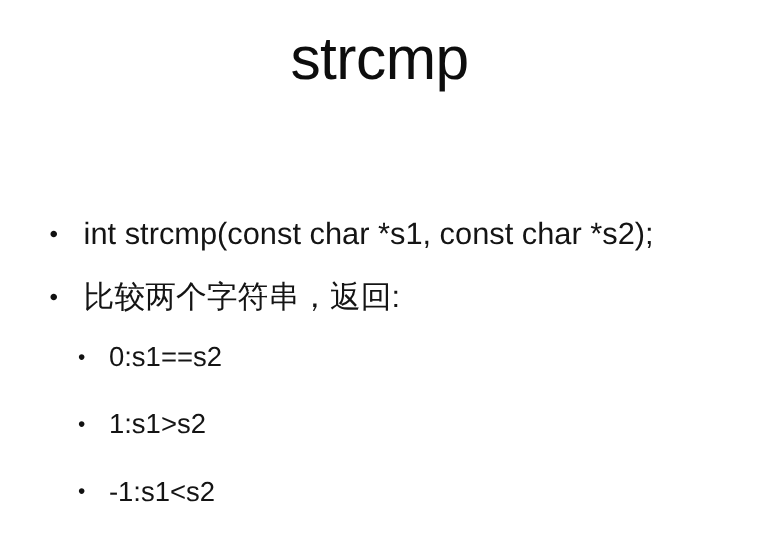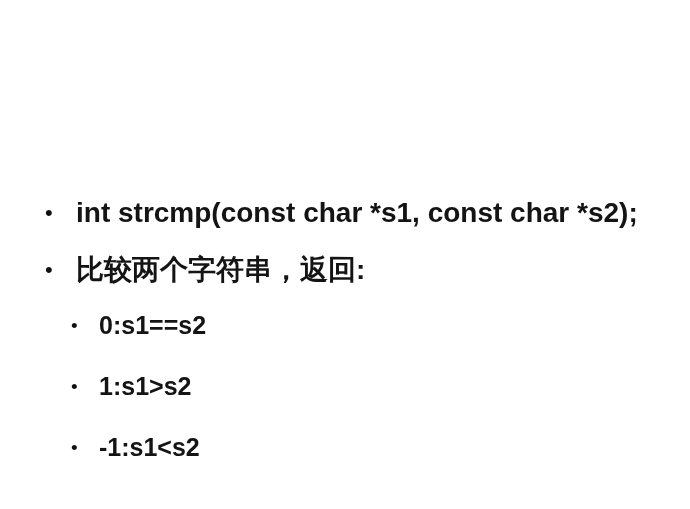--- a/index.html
+++ b/index.html
@@ -74,36 +74,36 @@
 
   .level-2 > .bullet-marker {
     width: 28px;
     font-size: 19px;
     line-height: 27px;
   }
 
   .bullet-text {
     flex: 1 1 auto;
     color: #141414;
-    font-weight: bold;
   }
 
   .level-1 > .bullet-text {
     line-height: 30px;
   }
 
   .level-2 > .bullet-text {
     line-height: 27px;
   }
 </style>
 </head>
 <body>
 
 <div class="slide">
 
+  <div class="slide-title">strcmp</div>
 
   <div class="body-list">
 
     <div class="bullet-row level-1">
       <span class="bullet-marker">•</span>
       <span class="bullet-text">int strcmp(const char *s1, const char *s2);</span>
     </div>
 
     <div class="bullet-row level-1">
       <span class="bullet-marker">•</span>

